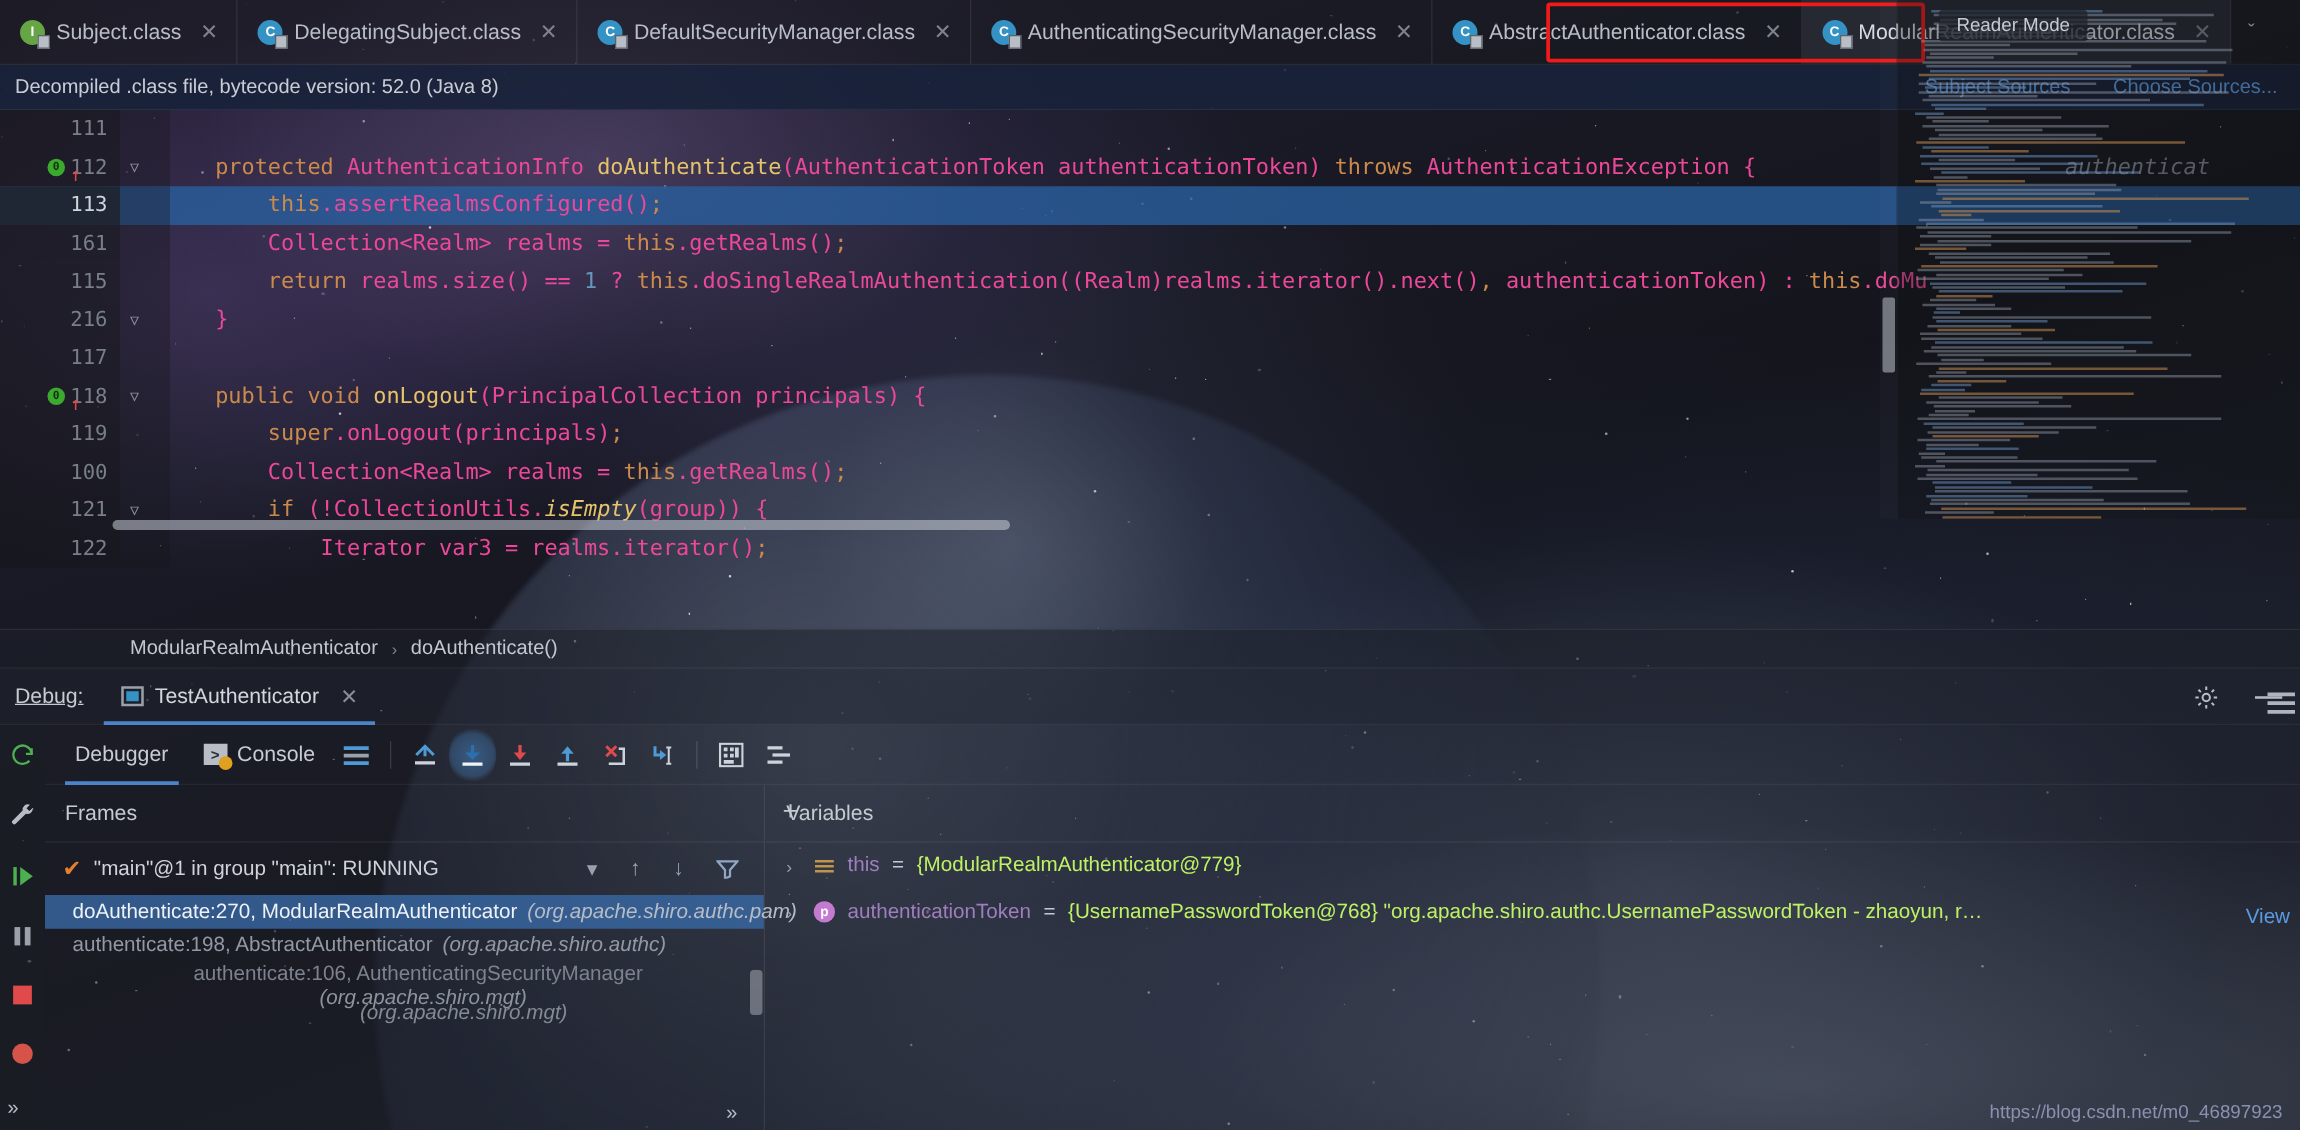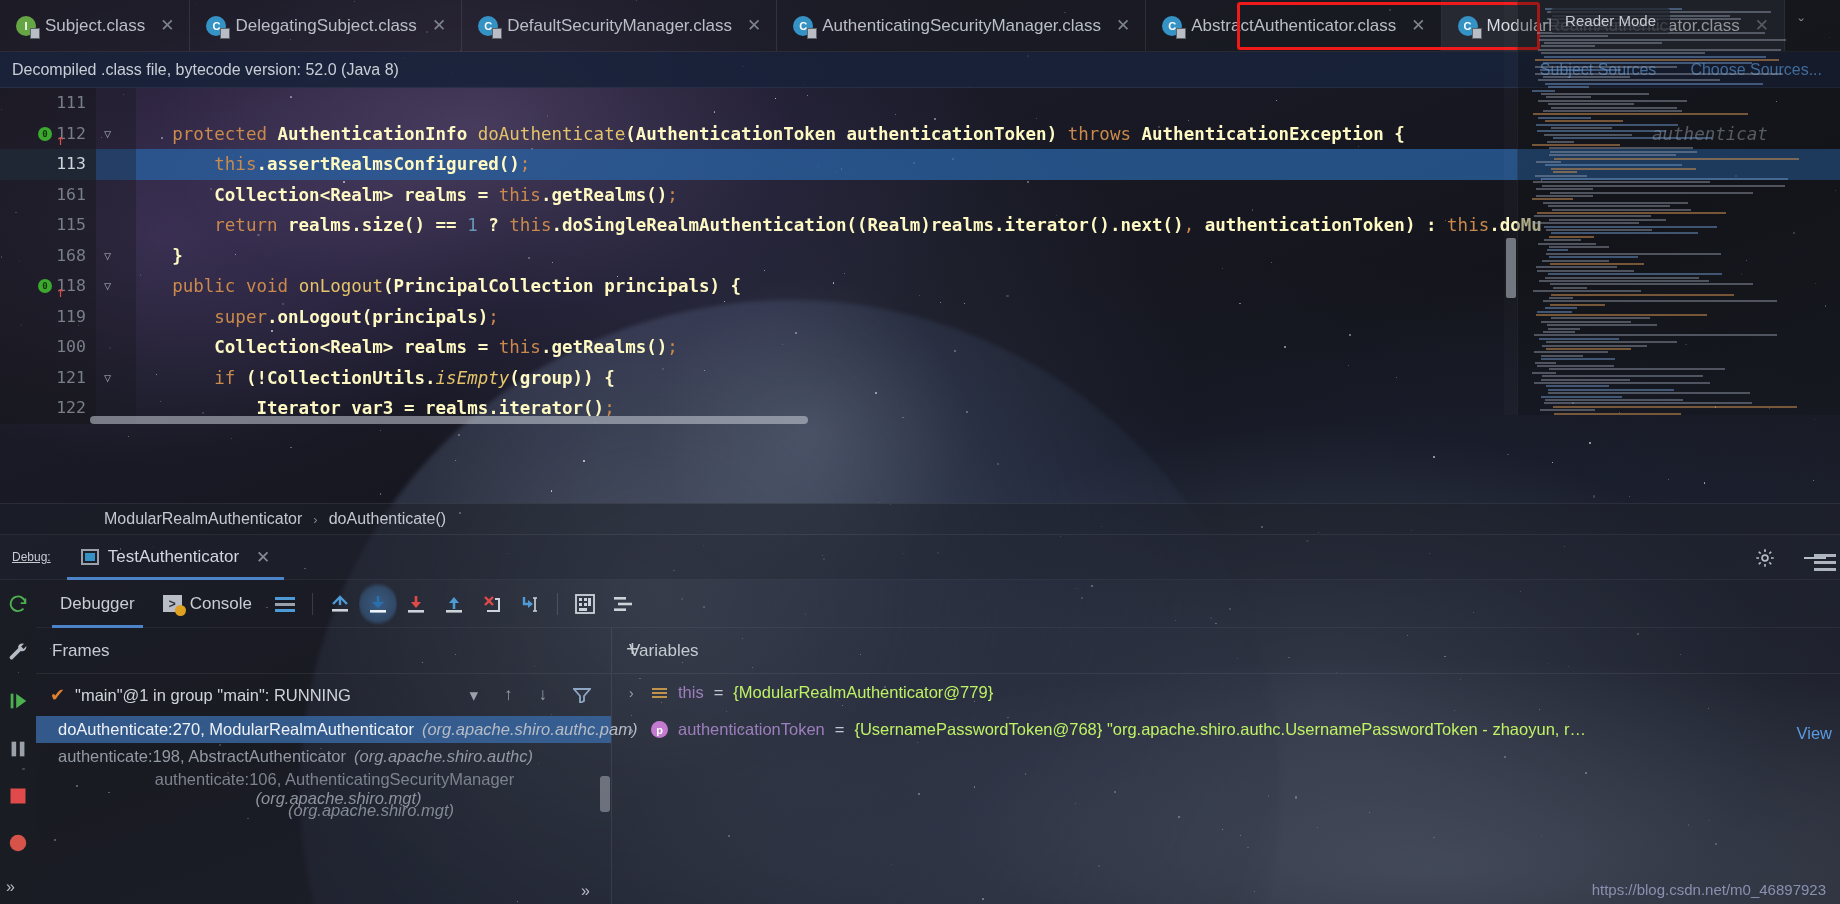--- a/index.html
+++ b/index.html
@@ -95,21 +95,21 @@
     color:#787f88; text-align:right; padding-right:10px;
     font-size:16.5px;
   }
   .codeline.hl .gutter { background:rgba(30,33,42,0.9); color:#cfd4da; }
   .gmark { position:absolute; left:96px; top:0; width:40px; height:100%;
            background:rgba(22,23,28,0.35); }
   .ctext { position:absolute; left:130px; top:0; }
   .kw { color:#cb8a4c; }
   .mth { color:#e5c36a; }
   .num { color:#6897bb; }
-  .pl  { color:#fef9c3;font-weight:bold; }
+  .pl  { color:#ec4899; }
   .sm  { color:#cb8a4c; }
 
   .breakpoint {
     position:absolute; left:38px; top:50%; transform:translateY(-50%);
     width:14px;height:14px;border-radius:50%;background:#3ba82e;
     display:flex;align-items:center;justify-content:center;
     color:#14320d;font-size:9px;font-weight:bold;
   }
   .arrowmark{ position:absolute; left:56px; top:6px; color:#e04a4a; font-size:15px;}
   .fold { position:absolute; left:104px; top:50%; transform:translateY(-50%);
@@ -156,21 +156,21 @@
   }
   #breadcrumb .sep { color:#7e858f; font-size:13px; }
 
   
   #dbg-header {
     position:absolute; left:0; top:535px; width:1840px; height:45px;
     background:rgba(32,36,46,0.62);
     display:flex; align-items:center; padding-left:12px;
     border-bottom:1px solid rgba(255,255,255,0.05);
   }
-  #dbg-header .dlabel { font-size:12px; color:#c6cbd2; margin-right:16px;text-decoration:underline; }
+  #dbg-header .dlabel { font-size:17px; color:#c6cbd2; margin-right:16px;text-decoration:underline; }
   #dbg-tab {
     height:45px; display:flex; align-items:center; gap:9px; padding:0 14px;
     font-size:17px; color:#d2d7de; position:relative; cursor:pointer;
   }
   #dbg-tab::after{
     content:""; position:absolute; left:0; bottom:0; width:100%; height:3px;
     background:#4b84c9;
   }
   .dbgicon{
     width:18px;height:16px;border:2px solid #9aa1ab;position:relative;flex:none;
@@ -602,21 +602,22 @@
     <a>Choose Sources...</a>
   </span>
 </div>
 
 <div id="editor">
     <div class="codeline"><div class="gutter">111</div><div class="gmark"></div><div class="ctext"></div></div>
     <div class="codeline"><div class="gutter">112</div><div class="gmark"></div><span class="breakpoint">0</span><span class="arrowmark">↑</span><span class="fold">▽</span><div class="ctext"><span class="pl">    </span><span class="kw">protected</span><span class="pl"> AuthenticationInfo </span><span class="mth">doAuthenticate</span><span class="pl">(AuthenticationToken authenticationToken) </span><span class="kw">throws</span><span class="pl"> AuthenticationException {</span></div><span style="position: absolute; left: 1652px; top: 0px; color: rgb(125, 130, 140); font-style: italic;">authenticat</span></div>
     <div class="codeline hl"><div class="gutter">113</div><div class="gmark"></div><div class="ctext"><span class="pl">        </span><span class="kw">this</span><span class="pl">.assertRealmsConfigured()</span><span class="sm">;</span></div></div>
     <div class="codeline"><div class="gutter">161</div><div class="gmark"></div><div class="ctext"><span class="pl">        Collection&lt;Realm&gt; realms = </span><span class="kw">this</span><span class="pl">.getRealms()</span><span class="sm">;</span></div></div>
     <div class="codeline"><div class="gutter">115</div><div class="gmark"></div><div class="ctext"><span class="pl">        </span><span class="kw">return</span><span class="pl"> realms.size() == </span><span class="num">1</span><span class="pl"> ? </span><span class="kw">this</span><span class="pl">.doSingleRealmAuthentication((Realm)realms.iterator().next()</span><span class="sm">,</span><span class="pl"> authenticationToken) : </span><span class="kw">this</span><span class="pl">.doMu</span></div></div>
-    <div class="codeline"><div class="gutter">168</div><div class="gmark"></div><span class="fold">▽</span><div class="ctext"><span class="pl">    }</span></div></div>
+    <div class="codeline"><div class="gutter">216</div><div class="gmark"></div><span class="fold">▽</span><div class="ctext"><span class="pl">    }</span></div></div>
+    <div class="codeline"><div class="gutter">117</div><div class="gmark"></div><div class="ctext"></div></div>
     <div class="codeline"><div class="gutter">118</div><div class="gmark"></div><span class="breakpoint">0</span><span class="arrowmark">↑</span><span class="fold">▽</span><div class="ctext"><span class="pl">    </span><span class="kw">public</span><span class="pl"> </span><span class="kw">void</span><span class="pl"> </span><span class="mth">onLogout</span><span class="pl">(PrincipalCollection principals) {</span></div></div>
     <div class="codeline"><div class="gutter">119</div><div class="gmark"></div><div class="ctext"><span class="pl">        </span><span class="kw">super</span><span class="pl">.onLogout(principals)</span><span class="sm">;</span></div></div>
     <div class="codeline"><div class="gutter">100</div><div class="gmark"></div><div class="ctext"><span class="pl">        Collection&lt;Realm&gt; realms = </span><span class="kw">this</span><span class="pl">.getRealms()</span><span class="sm">;</span></div></div>
     <div class="codeline"><div class="gutter">121</div><div class="gmark"></div><span class="fold">▽</span><div class="ctext"><span class="pl">        </span><span class="kw">if</span><span class="pl"> (!CollectionUtils.</span><span class="mth" style="font-style: italic;">isEmpty</span><span class="pl">(group)) {</span></div></div>
     <div class="codeline"><div class="gutter">122</div><div class="gmark"></div><div class="ctext"><span class="pl">            Iterator var3 = realms.iterator()</span><span class="sm">;</span></div></div>
   </div>
 
 <div id="minimap">
     <div class="mmline b" style="left: 26.9247px; top: 8px; width: 137.543px;"></div>
     <div class="mmline" style="left: 29.3444px; top: 11.4px; width: 223.328px;"></div>

